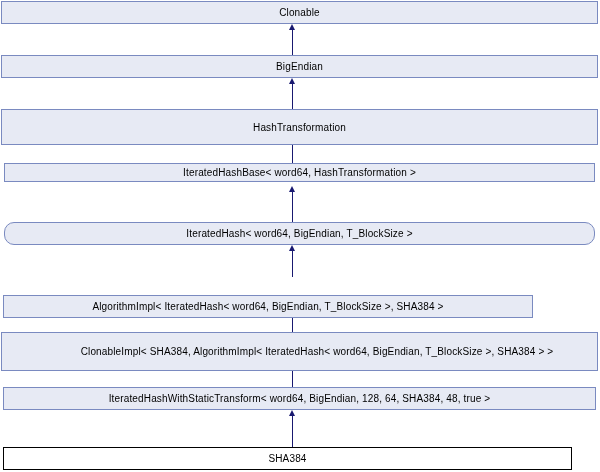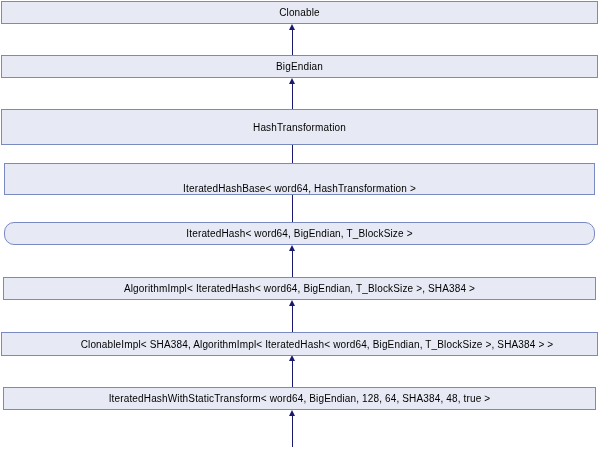--- a/index.html
+++ b/index.html
@@ -104,28 +104,31 @@
     </div>
     <div class="node" style="left: 1px; top: 1px; width: 597px; height: 23px;">
       <span class="node-label">Clonable</span>
     </div>
     <div class="node" style="left: 1px; top: 55px; width: 597px; height: 23px;">
       <span class="node-label">BigEndian</span>
     </div>
     <div class="node" style="left: 1px; top: 109px; width: 597px; height: 36px;">
       <span class="node-label">HashTransformation</span>
     </div>
-    <div class="node" style="left: 4px; top: 163px; width: 591px; height: 32px; align-items: flex-end;">
+    <div class="node" style="left: 4px; top: 163px; width: 591px; height: 19px;">
       <span class="node-label">IteratedHashBase&lt; word64, HashTransformation &gt;</span>
     </div>
     <div class="node" style="left: 4px; top: 222px; width: 591px; height: 23px; border-radius: 10px;">
       <span class="node-label">IteratedHash&lt; word64, BigEndian, T_BlockSize &gt;</span>
     </div>
-    <div class="node" style="left: 3px; top: 277px; width: 593px; height: 23px;">
+    <div class="node" style="left: 3px; top: 295px; width: 530px; height: 23px;">
       <span class="node-label">AlgorithmImpl&lt; IteratedHash&lt; word64, BigEndian, T_BlockSize &gt;, SHA384 &gt;</span>
     </div>
-    <div class="node" style="left: 1px; top: 332px; width: 597px; height: 24px; padding-left: 35px;">
+    <div class="node" style="left: 1px; top: 332px; width: 597px; height: 39px; padding-left: 35px;">
       <span class="node-label">ClonableImpl&lt; SHA384, AlgorithmImpl&lt; IteratedHash&lt; word64, BigEndian, T_BlockSize &gt;, SHA384 &gt; &gt;</span>
     </div>
     <div class="node" style="left: 3px; top: 387px; width: 593px; height: 23px; align-items: center;">
       <span class="node-label">IteratedHashWithStaticTransform&lt; word64, BigEndian, 128, 64, SHA384, 48, true &gt;</span>
     </div>
+    <div class="node leaf" style="left: 3px; top: 447px; width: 569px; height: 23px;">
+      <span class="node-label">SHA384</span>
+    </div>
   </div>
 
 </body></html>

